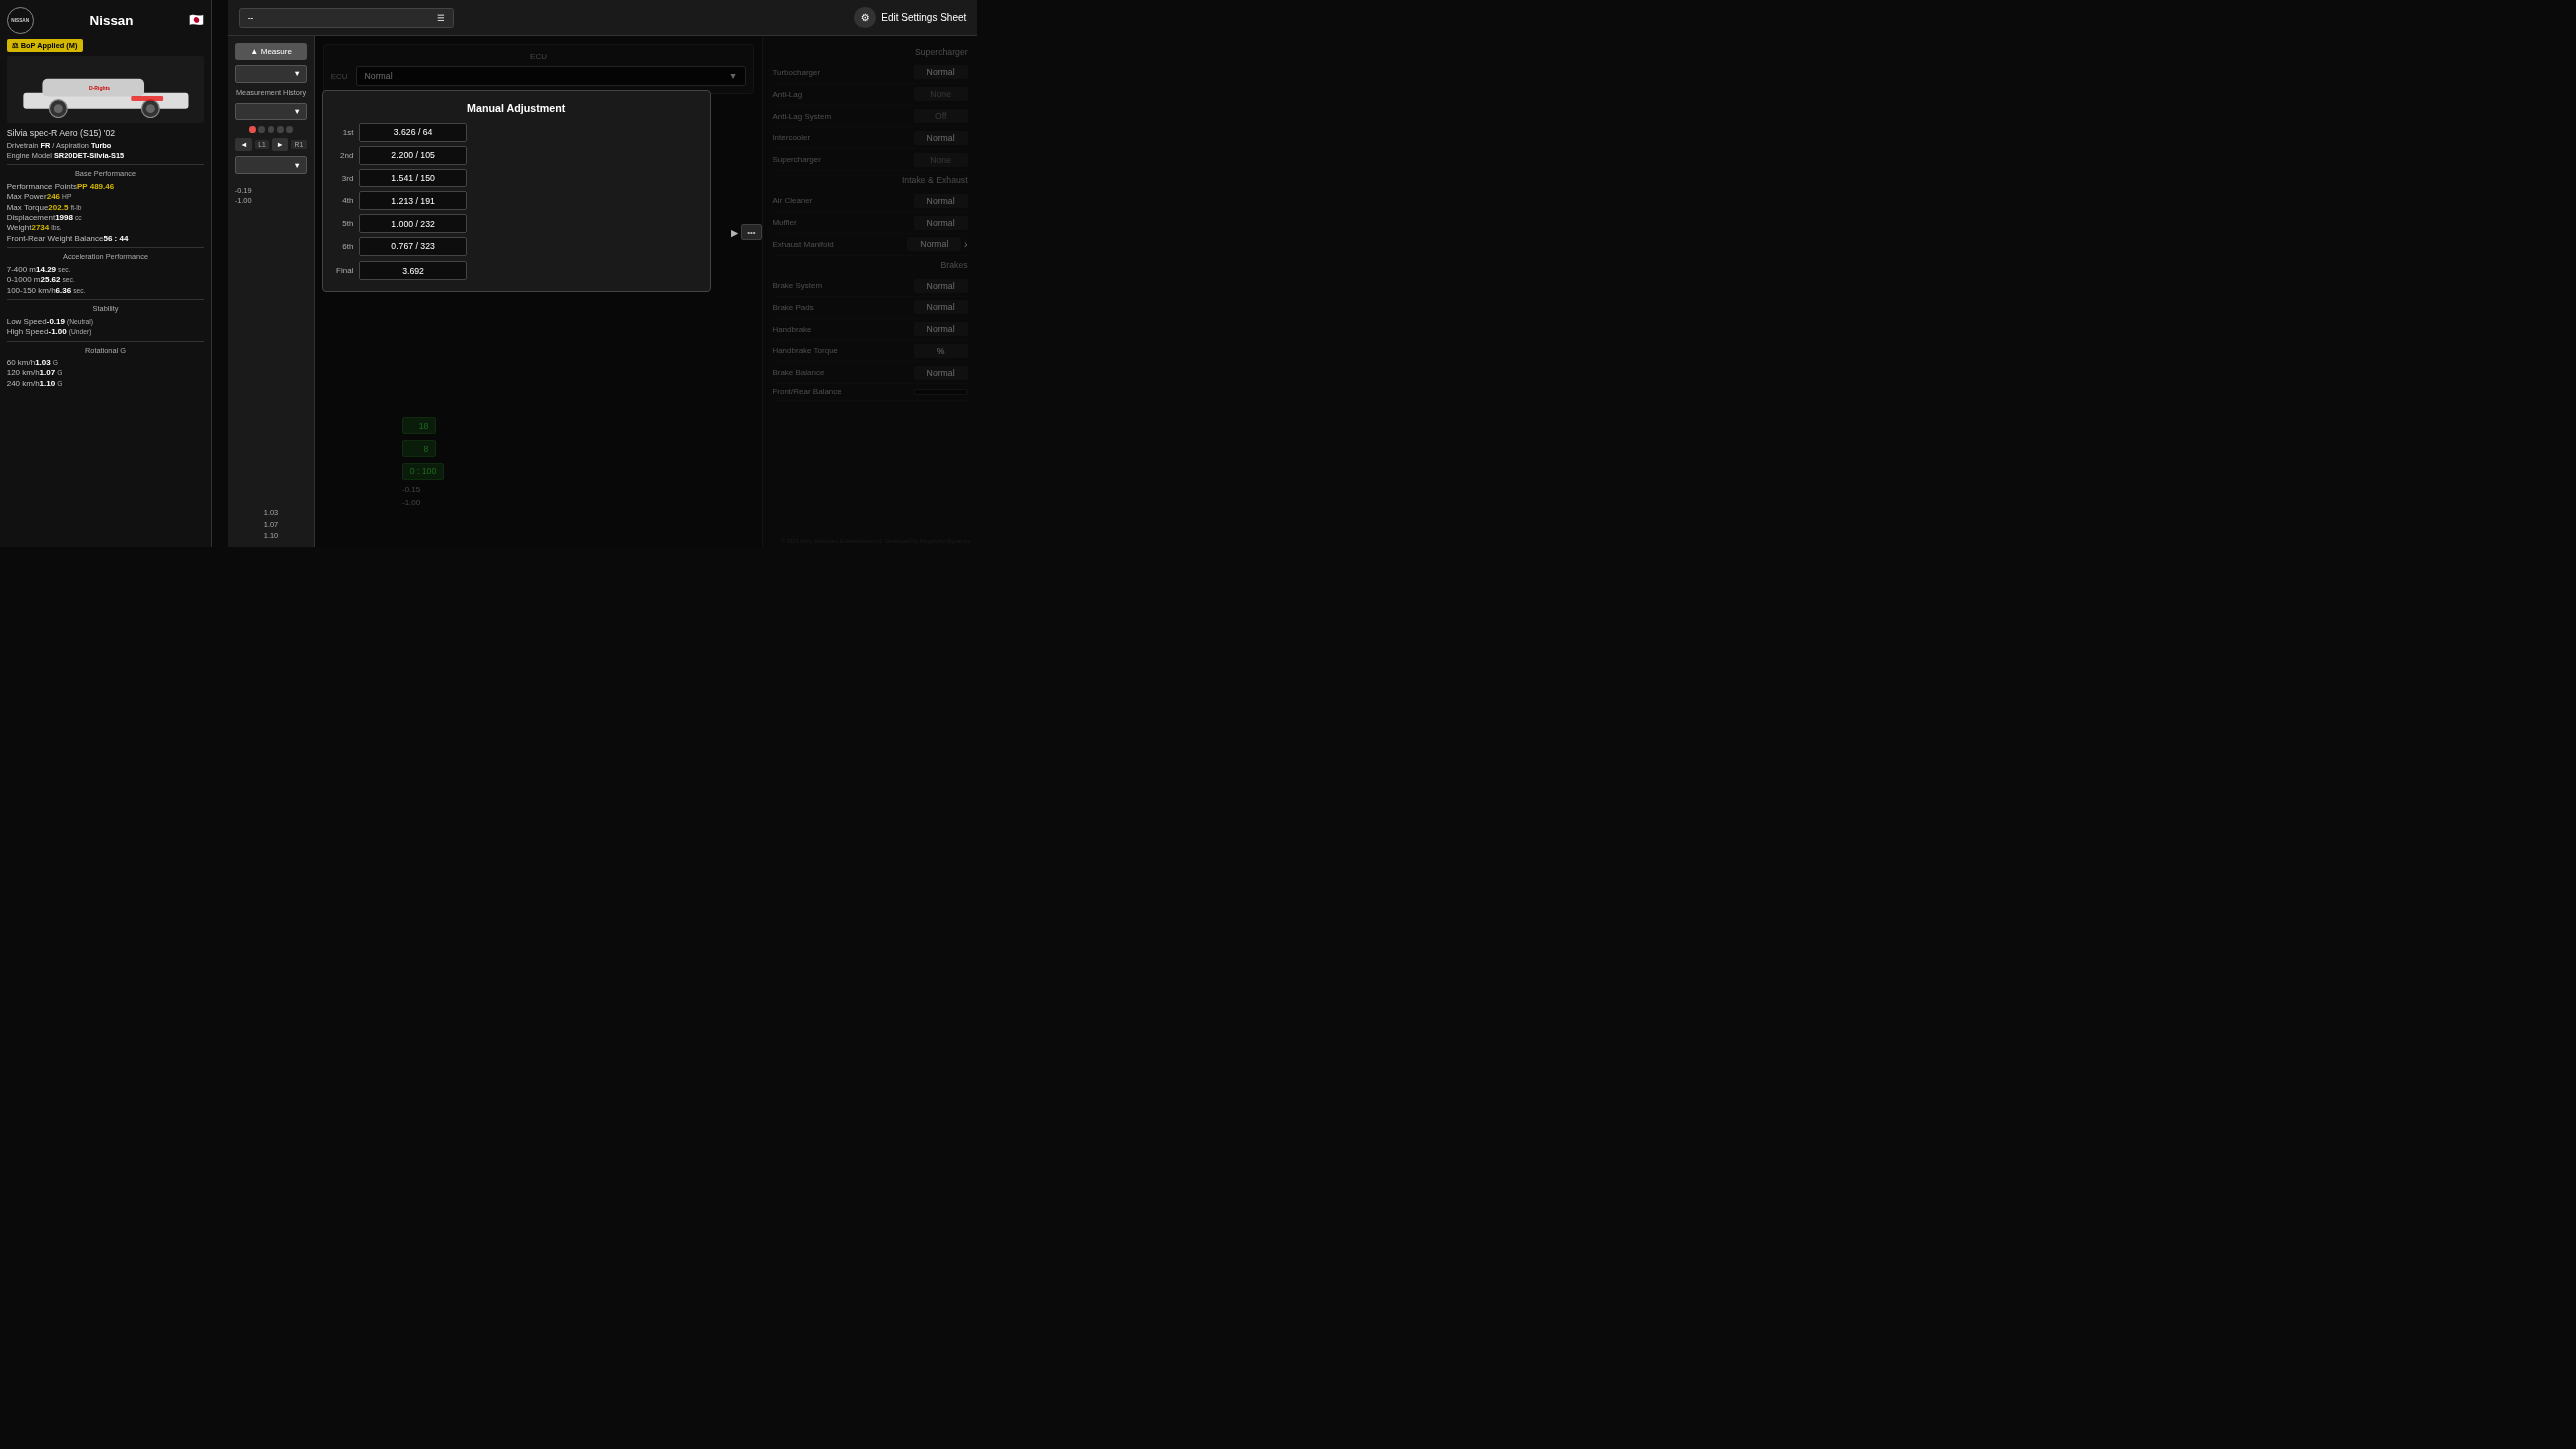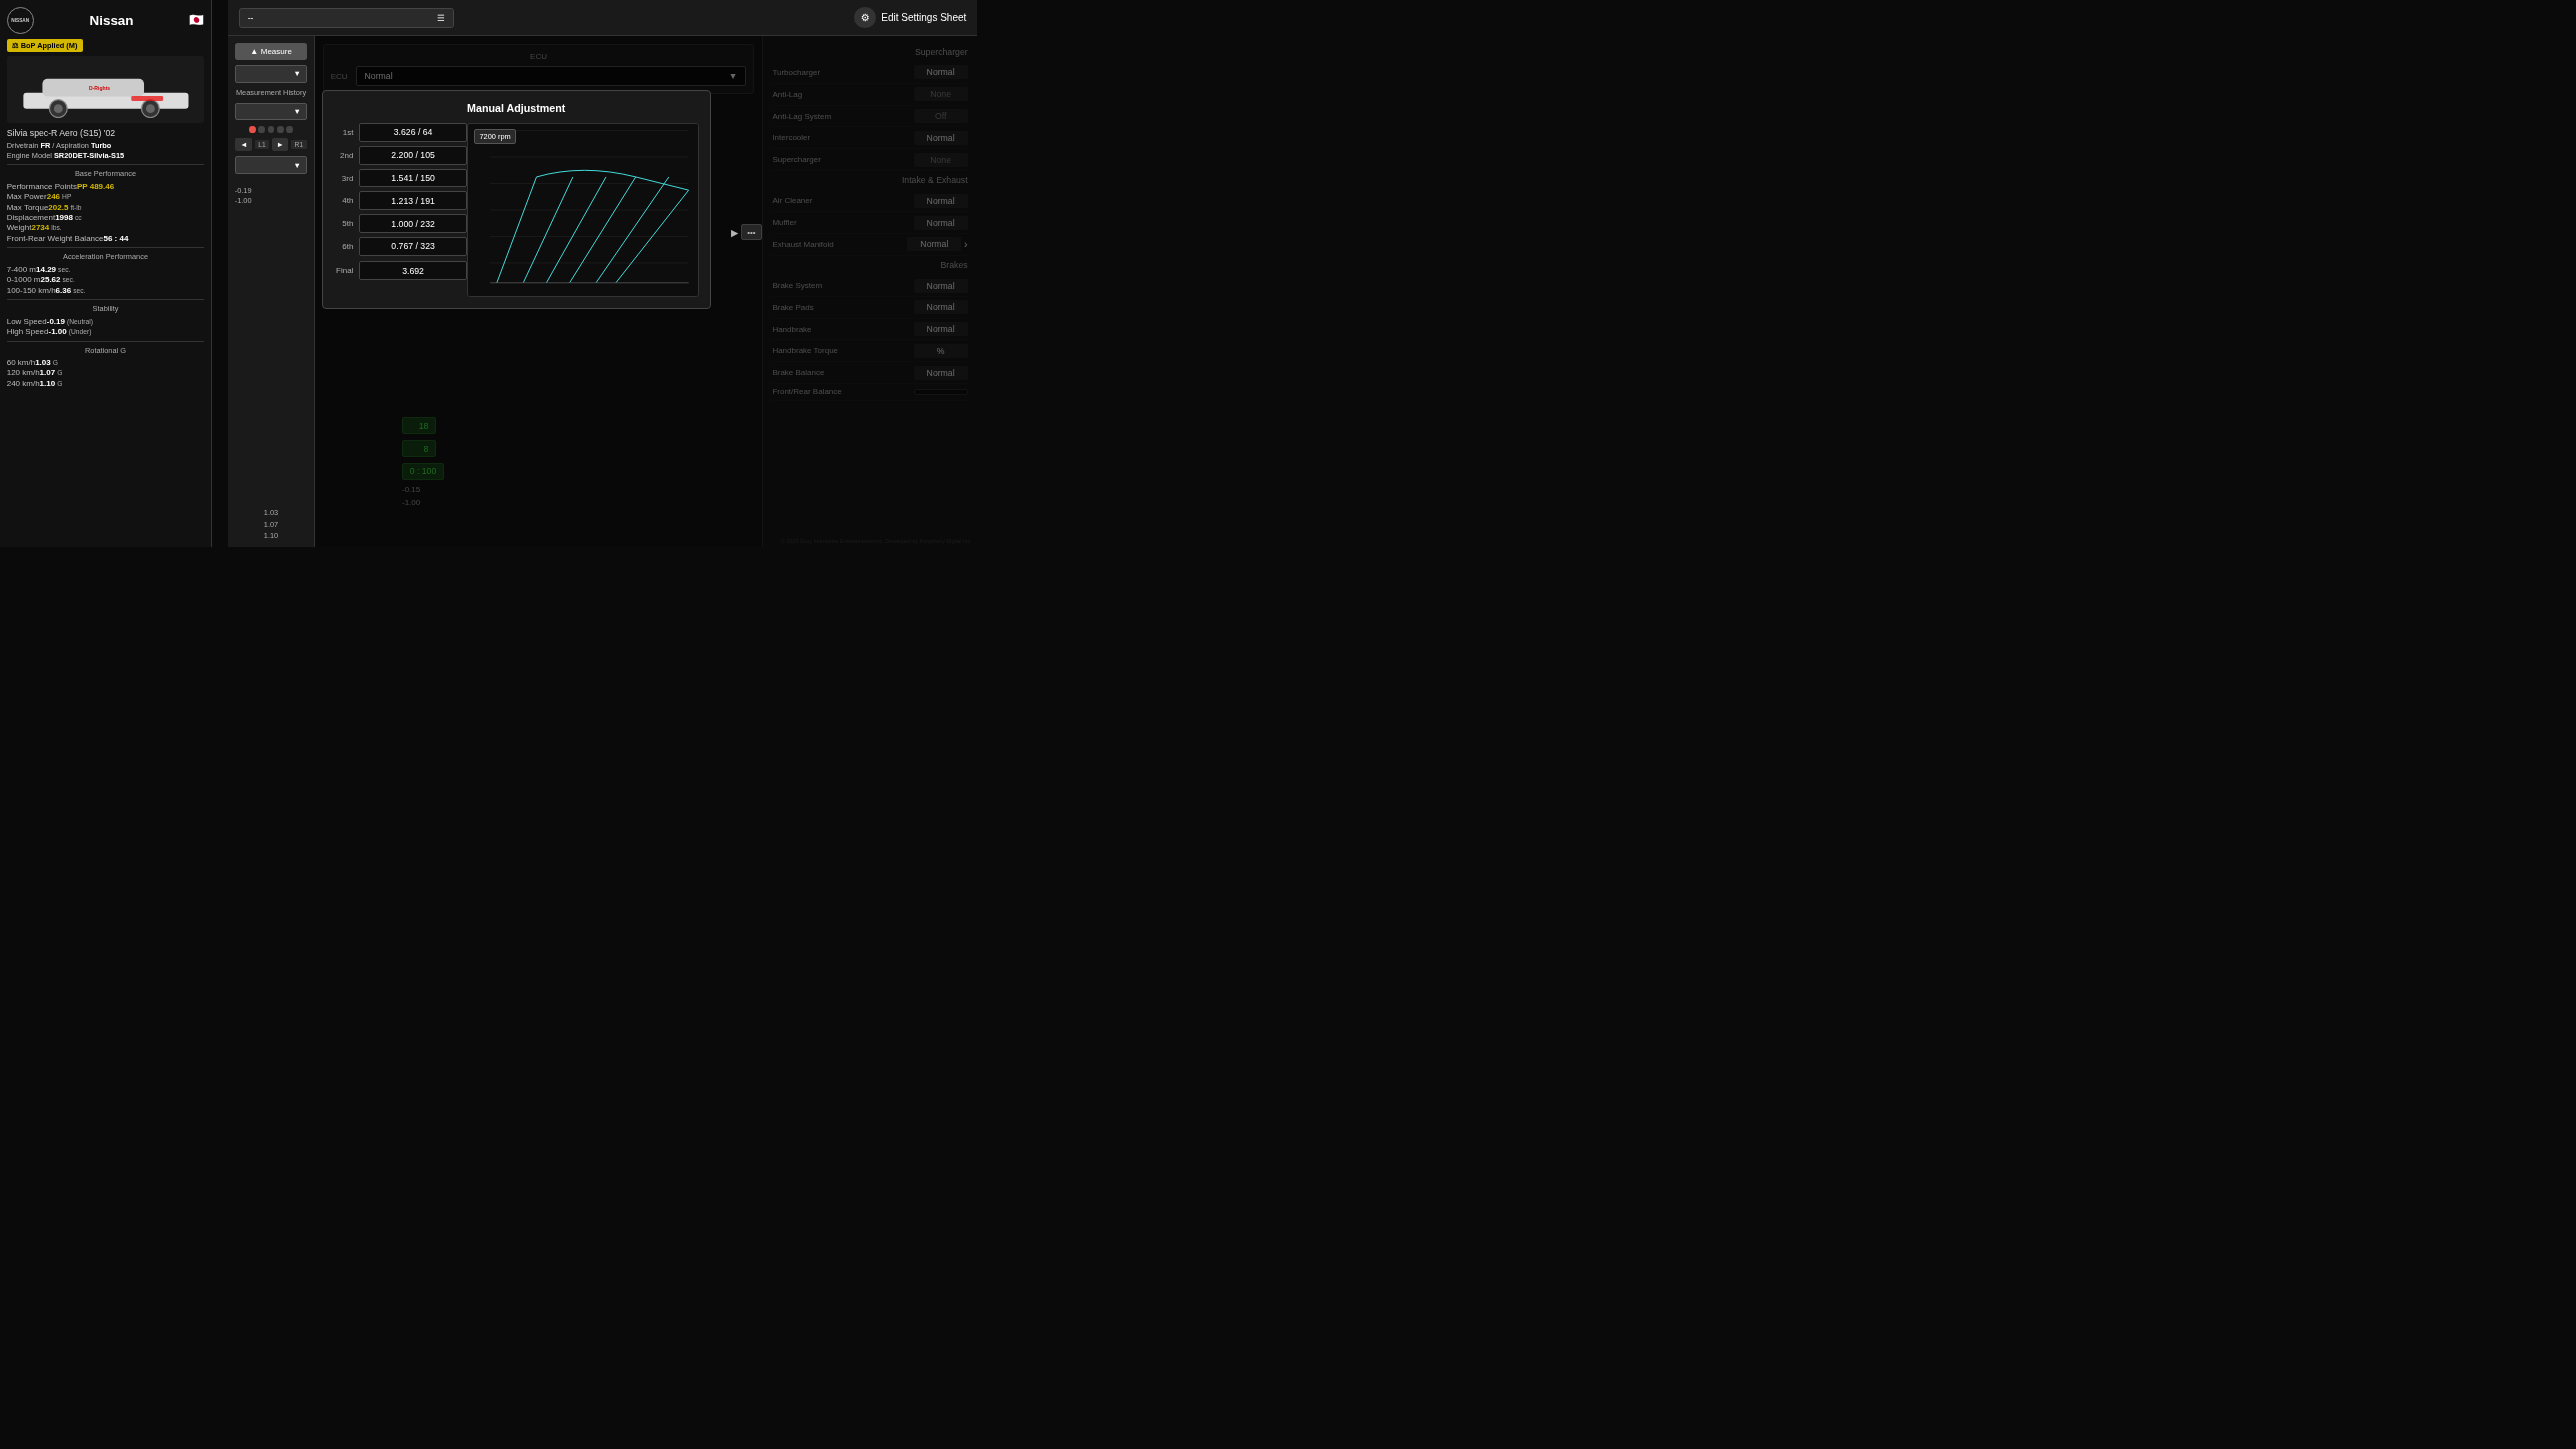--- a/index.html
+++ b/index.html
@@ -414,21 +414,21 @@
     .modal-title {
       text-align: center;
       font-size: 10.7px;
       font-weight: bold;
       color: #fff;
       margin-bottom: 9.4px;
     }
 
     .modal-content {
       display: flex;
-      gap: 0;
+      gap: 8px;
     }
 
     .gear-table {
       flex: 0 0 134px;
     }
 
     .gear-row {
       display: flex;
       align-items: center;
       gap: 5.4px;
@@ -876,49 +876,20 @@
             <span class="gear-label">6th</span>
             <div class="gear-value-box">0.767 / 323</div>
           </div>
 
           <div class="final-row">
             <span class="final-label">Final</span>
             <div class="final-value-box">3.692</div>
           </div>
         </div>
 
-        <div class="torque-chart">
-          <div class="rpm-badge">7200 rpm</div>
-          <svg width="100%" height="100%" viewBox="0 0 340 260">
-
-            <line x1="30" y1="10" x2="330" y2="10" stroke="#222" stroke-width="1"></line>
-            <line x1="30" y1="50" x2="330" y2="50" stroke="#222" stroke-width="1"></line>
-            <line x1="30" y1="90" x2="330" y2="90" stroke="#222" stroke-width="1"></line>
-            <line x1="30" y1="130" x2="330" y2="130" stroke="#222" stroke-width="1"></line>
-            <line x1="30" y1="170" x2="330" y2="170" stroke="#222" stroke-width="1"></line>
-            <line x1="30" y1="210" x2="330" y2="210" stroke="#222" stroke-width="1"></line>
-            <line x1="30" y1="240" x2="330" y2="240" stroke="#333" stroke-width="1"></line>
-
-            <line x1="40" y1="240" x2="100" y2="80" stroke="#4dd" stroke-width="1.5"></line>
-
-            <line x1="80" y1="240" x2="155" y2="80" stroke="#4dd" stroke-width="1.5"></line>
-
-            <line x1="115" y1="240" x2="205" y2="80" stroke="#4dd" stroke-width="1.5"></line>
-
-            <line x1="150" y1="240" x2="250" y2="80" stroke="#4dd" stroke-width="1.5"></line>
-
-            <line x1="190" y1="240" x2="300" y2="80" stroke="#4dd" stroke-width="1.5"></line>
-
-            <line x1="220" y1="240" x2="330" y2="100" stroke="#4dd" stroke-width="1.5"></line>
-
-            <path d="M100 80 Q170 60 250 80 Q290 90 330 100" fill="none" stroke="#4dd" stroke-width="1.5"></path>
-
-            <line x1="30" y1="240" x2="330" y2="240" stroke="#555" stroke-width="1"></line>
-          </svg>
-        </div>
 
       </div>
     </div>
 
     <div style="position:absolute;right:215px;top:188px;opacity:0.7;">
       <div style="display:flex;align-items:center;gap:2.7px;">
         <span style="color:#fff;font-size:9.4px;">▶</span>
         <div style="background:#333;border:0.7px solid #555;border-radius:2px;padding:2.7px 5.4px;color:#fff;font-size:8px;">•••</div>
       </div>
     </div>

